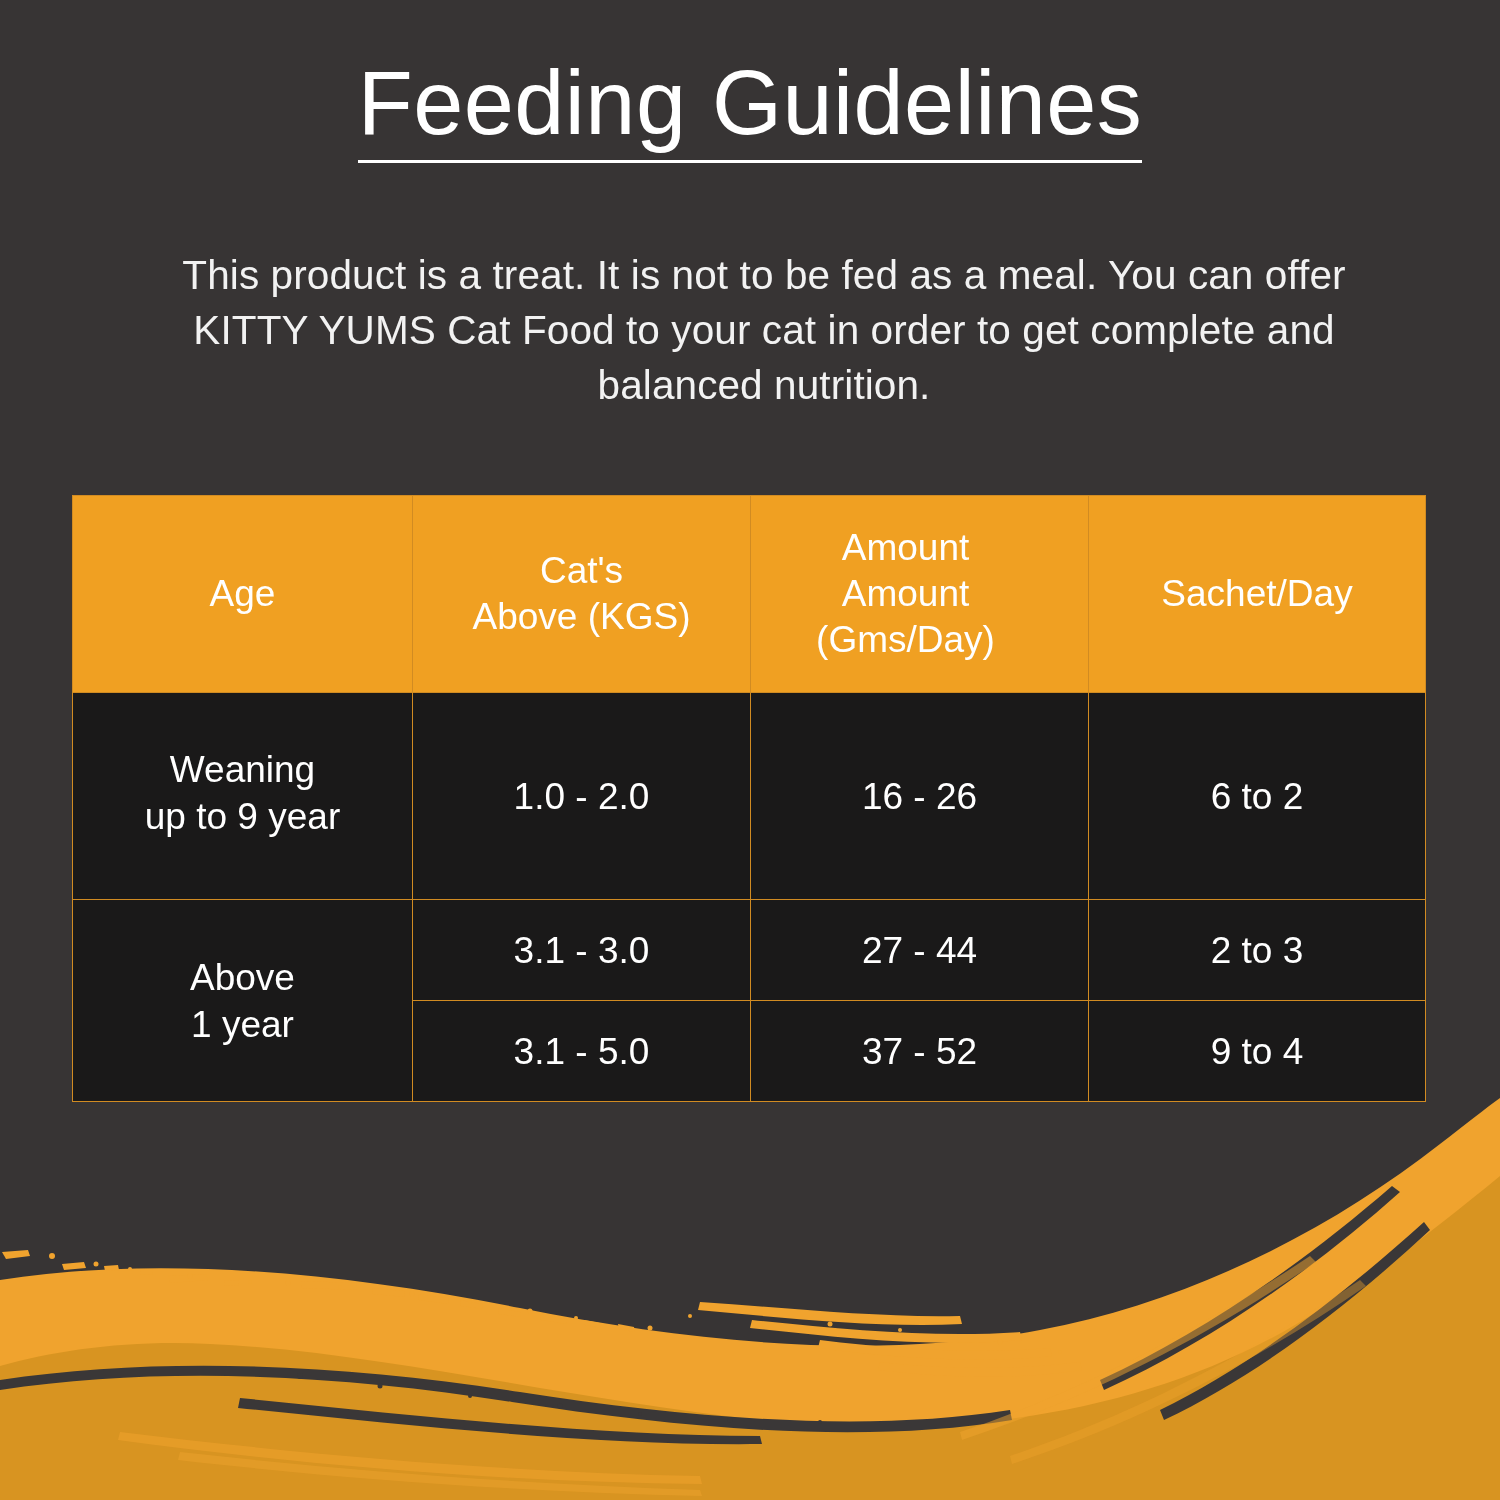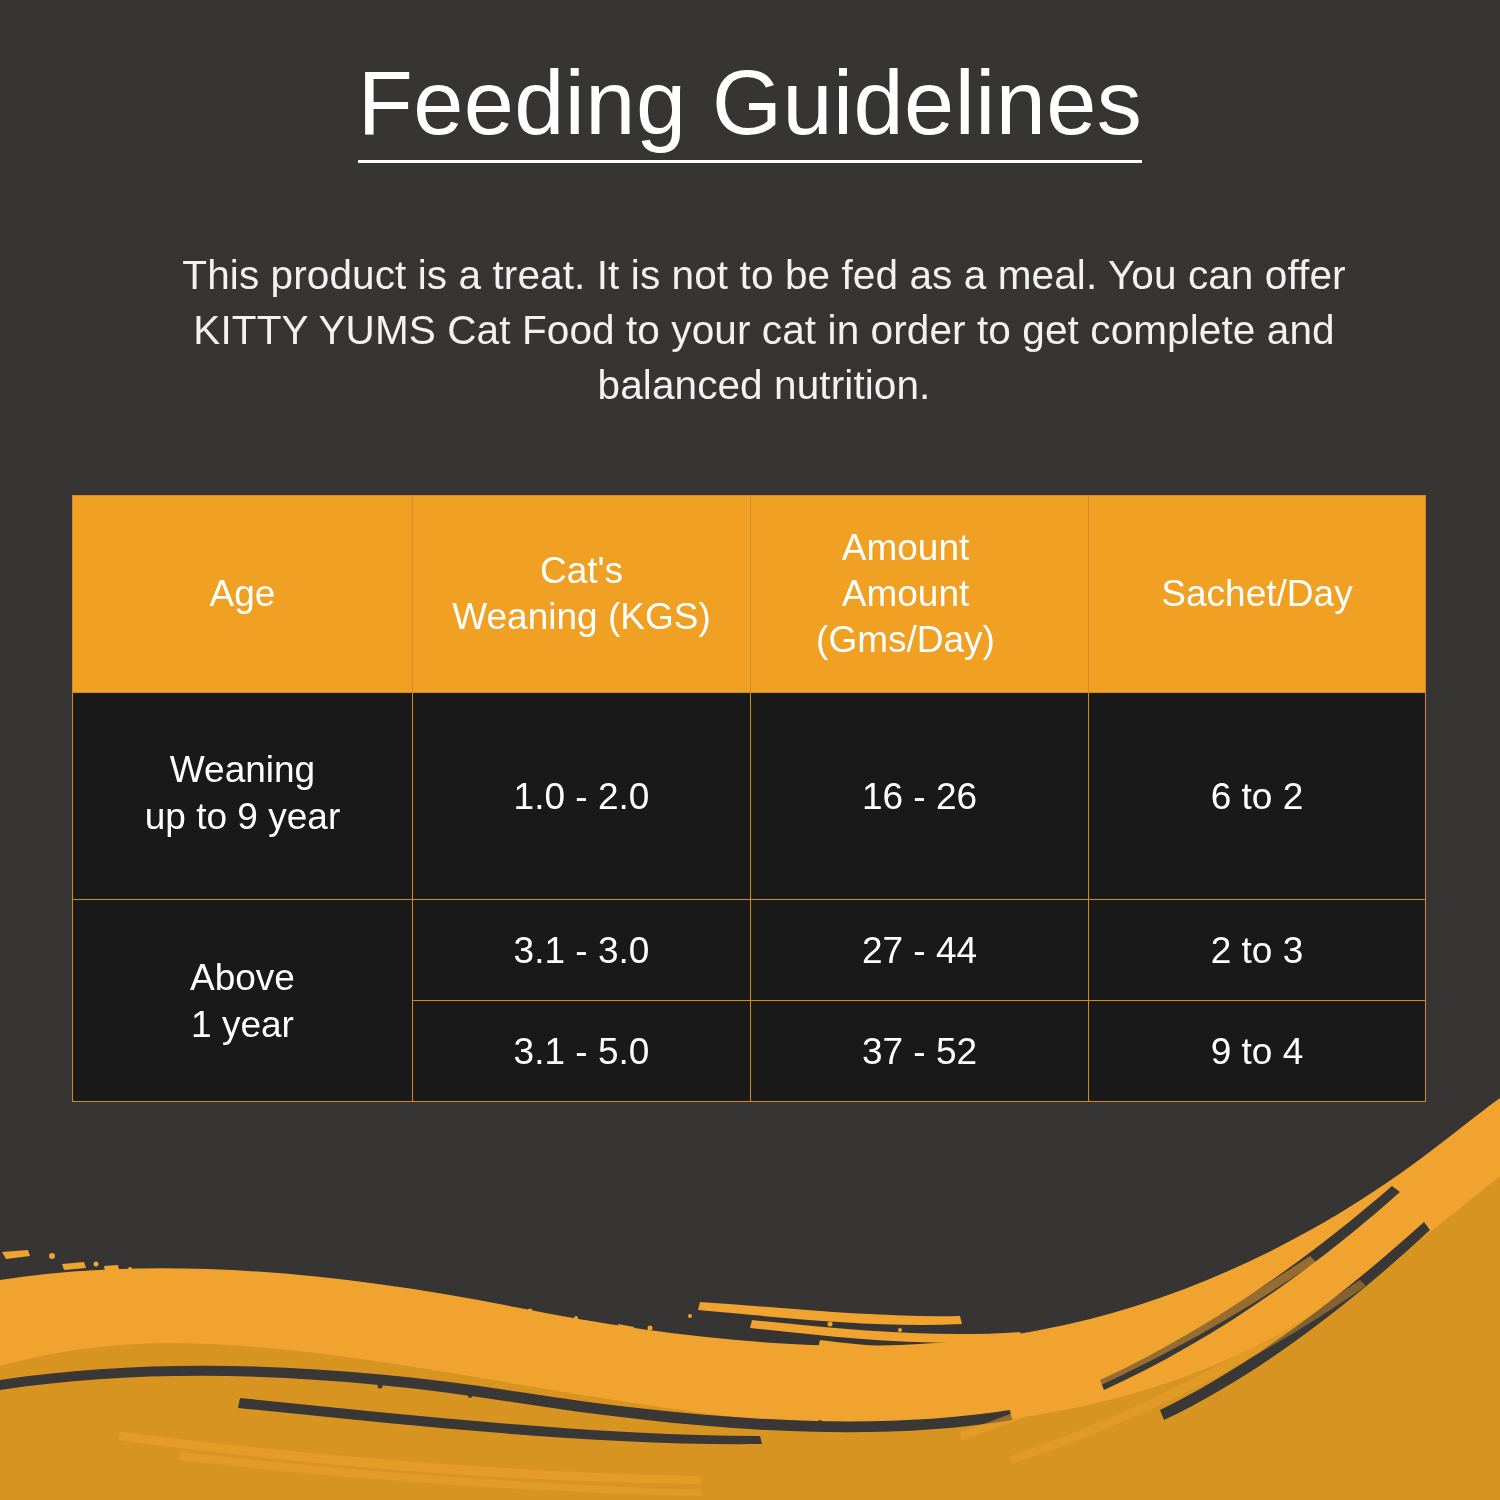--- a/index.html
+++ b/index.html
@@ -141,21 +141,21 @@
     <thead>
       <tr>
         <th class="hdr">
           <span class="hdr-inner">
             <span>Age</span>
           </span>
         </th>
         <th class="hdr">
           <span class="hdr-inner">
             <span>Cat's</span><br>
-            <span>Weaning (KGS)</span>
+            <span>Above (KGS)</span>
           </span>
         </th>
         <th class="hdr feeding">
           <span class="hdr-inner">
             <span>Amount</span><br>
             <span>Amount</span><br>
             <span>(Gms/Day)</span>
           </span>
         </th>
         <th class="hdr">

